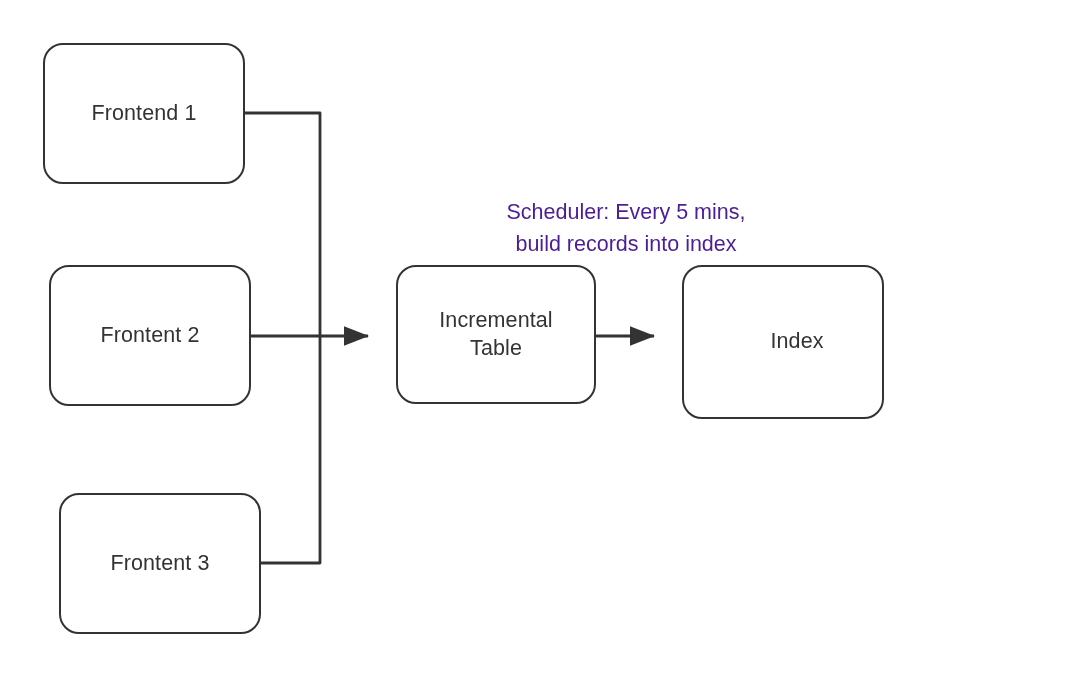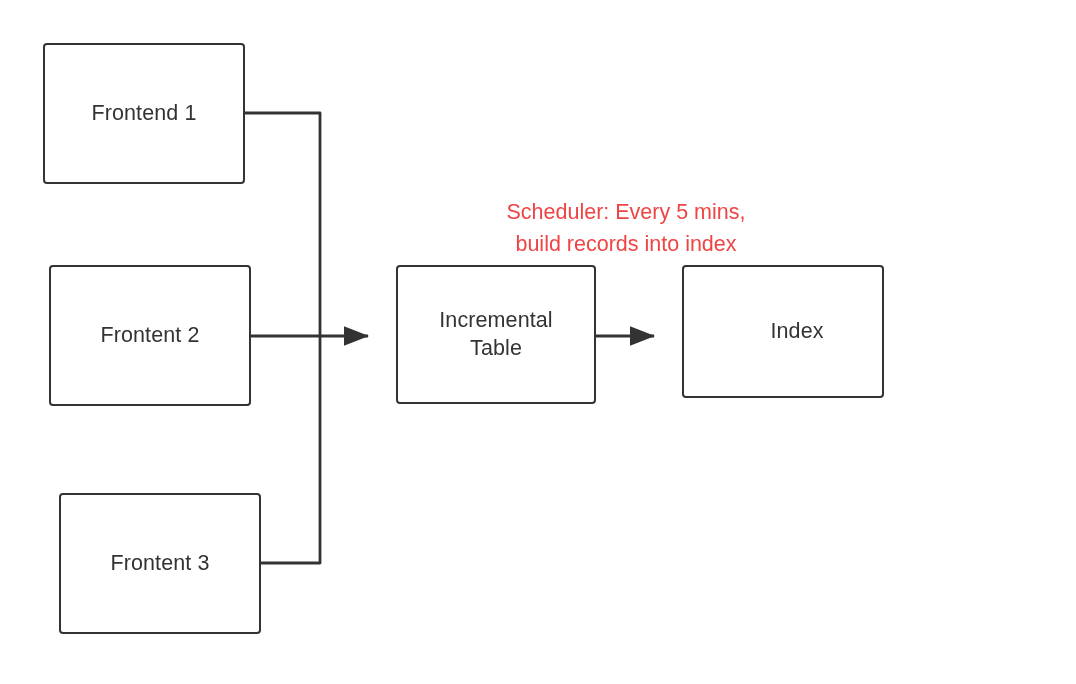--- a/index.html
+++ b/index.html
@@ -23,39 +23,39 @@
     left: 0;
     top: 0;
     width: 1076px;
     height: 684px;
   }
   .node {
     position: absolute;
     box-sizing: border-box;
     background: #ffffff;
     border: 2.6px solid #333333;
-    border-radius: 4px;
+    border-radius: 20px;
     display: flex;
     align-items: center;
     justify-content: center;
     text-align: center;
     color: #333333;
     font-size: 21.5px;
     line-height: 1.28;
     letter-spacing: 0.1px;
     z-index: 2;
   }
   .node .node-label {
     display: block;
     white-space: pre-line;
     padding: 0 8px;
   }
   .annotation {
     position: absolute;
-    color: #ef4444;
+    color: #4c1d95;
     font-size: 21.5px;
     line-height: 1.5;
     text-align: center;
     white-space: pre-line;
     z-index: 2;
   }
 </style>
 </head>
 <body>
 
@@ -87,20 +87,20 @@
 
   <div class="node" style="left:59px; top:493px; width:202px; height:141px;">
     <span class="node-label">Frontent 3</span>
   </div>
 
   <div class="node" style="left:396px; top:265px; width:200px; height:139px;">
     <span class="node-label">Incremental
 Table</span>
   </div>
 
-  <div class="node" style="left:682px; top:265px; width:202px; height:133px;padding-left:28px;">
+  <div class="node" style="left:682px; top:265px; width:202px; height:154px;padding-left:28px;">
     <span class="node-label">Index</span>
   </div>
 
   <div class="annotation" style="left:446px; top:196px; width:360px;">Scheduler: Every 5 mins,
 build records into index</div>
 
 </div>
 
 </body></html>

